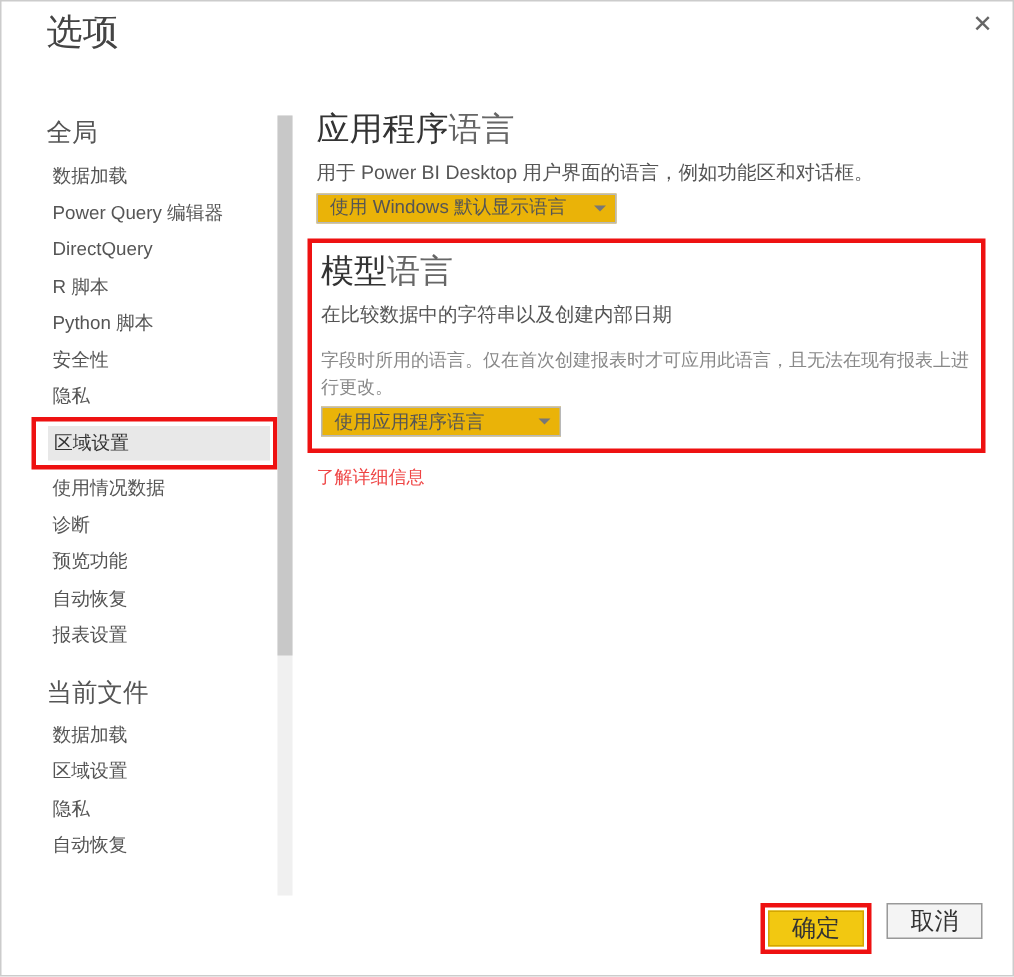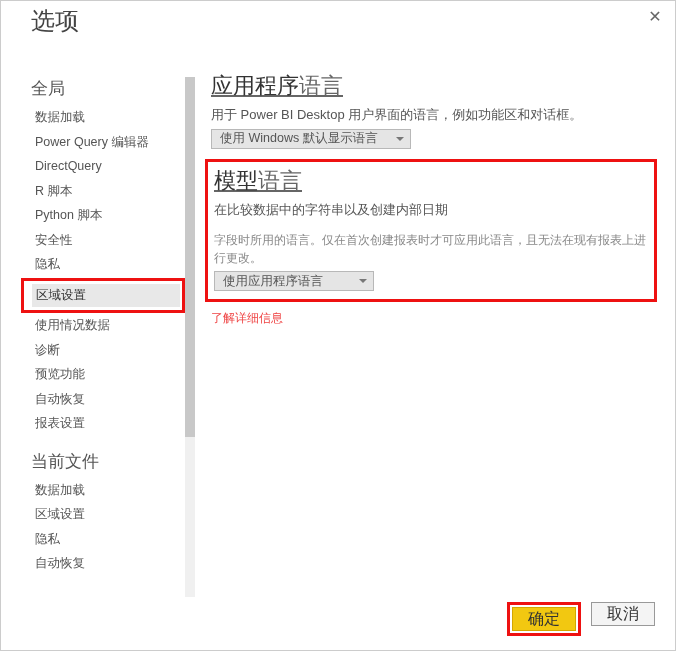--- a/index.html
+++ b/index.html
@@ -78,33 +78,32 @@
   .panel {
     position: absolute;
     top: 70px; left: 210px;
     width: 440px;
   }
   .sect-title {
     font-size: 22px;
     color: #666;
     font-weight: 300;
     margin-bottom: 4px;
-    text-decoration: underline;
   }
   .sect-title b { color: #333; font-weight: 400; }
   .subtext {
     font-size: 13px;
     color: #555;
     line-height: 1.5;
   }
   .dropdown {
     display: inline-flex;
     align-items: center;
     border: 1px solid #b8b8b8;
-    background: #e5e5e5;
+    background: #eab308;
     height: 20px;
     padding: 0 6px 0 8px;
     font-size: 12.5px;
     color: #555;
     margin-top: 4px;
     cursor: pointer;
     min-width: 200px;
     justify-content: space-between;
   }
   .chevron {

